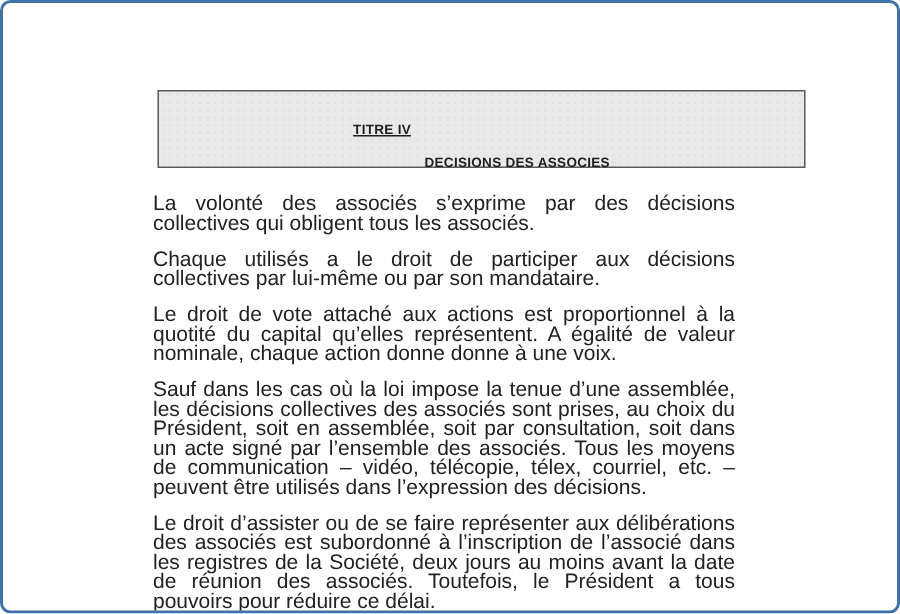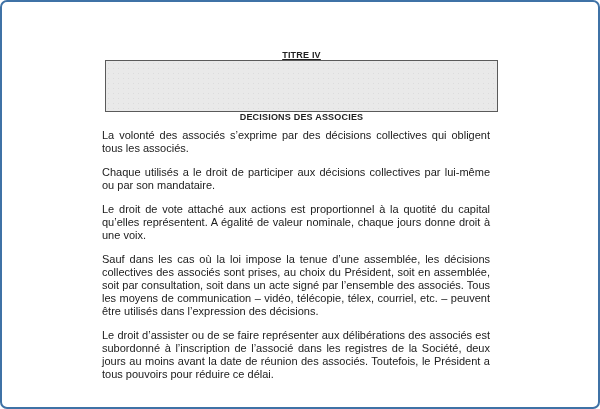--- a/index.html
+++ b/index.html
@@ -15,29 +15,29 @@
     box-sizing: border-box;
     border: 2px solid #3f72a6;
     border-radius: 7px;
     background: #ffffff;
     overflow: hidden;
   }
   .title-box {
     position: absolute;
     left: 103px;
     top: 58px;
-    width: 393px;
+    width: 432px;
     height: 52px;
     box-sizing: border-box;
     border: 1.5px solid #5a5a5a;
     background-color: #e9e9e9;
     background-image: radial-gradient(#dcdcdc 0.6px, transparent 0.7px);
     background-size: 5px 5px;
     display: flex;
-    flex-direction: column;
+    flex-direction: row;
     align-items: center;
     justify-content: center;
     gap: 9px;
     text-align: center;
   }
   .title-line-1 {
     font-size: 9px;
     font-weight: bold;
     text-decoration: underline;
     color: #1f1f1f;
@@ -60,39 +60,39 @@
   .article-heading {
     font-size: 9.5px;
     font-weight: bold;
     text-decoration: underline;
     margin: 0 0 11px 0;
     line-height: 13px;
     letter-spacing: 0.1px;
     color: #1f1f1f;
   }
   .doc-body p {
-    font-size: 11px;
+    font-size: 14px;
     line-height: 13px;
     margin: 0 12px 11px 0;
     text-align: justify;
     color: #212121;
   }
 </style>
 </head>
 <body>
 
 <div class="page-frame">
 
   <div class="title-box">
     <div class="title-line-1">TITRE IV</div>
     <div class="title-line-2">DECISIONS DES ASSOCIES</div>
   </div>
 
   <div class="doc-body">
 
     <p>La volonté des associés s’exprime par des décisions collectives qui obligent tous les associés.</p>
     <p>Chaque utilisés a le droit de participer aux décisions collectives par lui-même ou par son mandataire.</p>
-    <p>Le droit de vote attaché aux actions est proportionnel à la quotité du capital qu’elles représentent. A égalité de valeur nominale, chaque jours donne droit à une voix.</p>
+    <p>Le droit de vote attaché aux actions est proportionnel à la quotité du capital qu’elles représentent. A égalité de valeur nominale, chaque action donne donne à une voix.</p>
     <p>Sauf dans les cas où la loi impose la tenue d’une assemblée, les décisions collectives des associés sont prises, au choix du Président, soit en assemblée, soit par consultation, soit dans un acte signé par l’ensemble des associés. Tous les moyens de communication – vidéo, télécopie, télex, courriel, etc. – peuvent être utilisés dans l’expression des décisions.</p>
     <p>Le droit d’assister ou de se faire représenter aux délibérations des associés est subordonné à l’inscription de l’associé dans les registres de la Société, deux jours au moins avant la date de réunion des associés. Toutefois, le Président a tous pouvoirs pour réduire ce délai.</p>
   </div>
 
 </div>
 
 </body></html>

